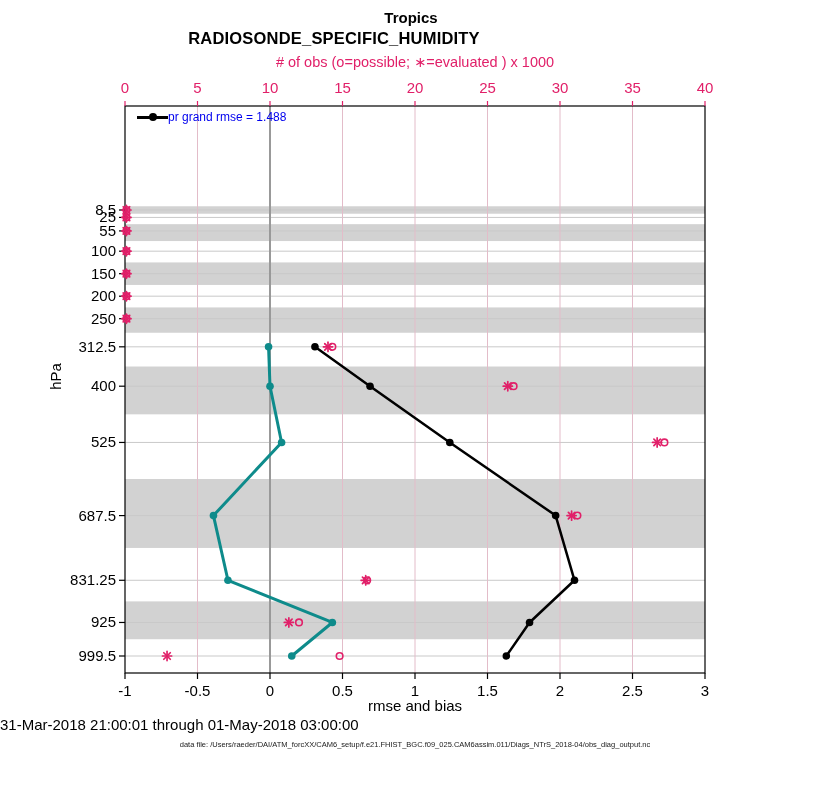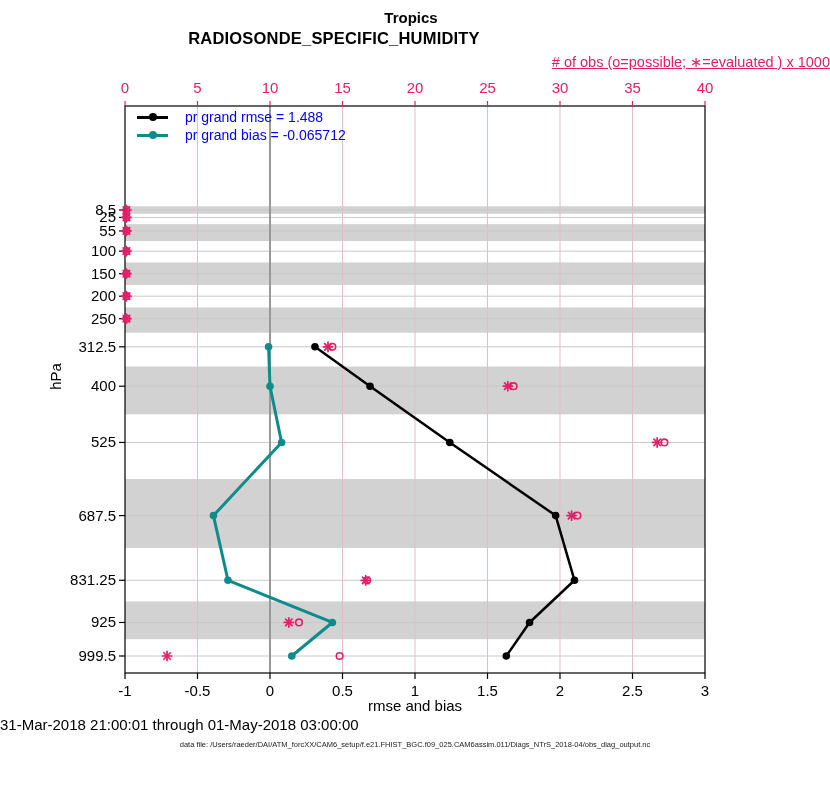--- a/index.html
+++ b/index.html
@@ -4,36 +4,36 @@
 <style>
   html,body { margin:0; padding:0; background:#ffffff; }
   #fig {
     position:relative; width:830px; height:800px; background:#ffffff;
     font-family:"Liberation Sans", sans-serif; overflow:hidden;
   }
   #plot { position:absolute; left:0; top:0; }
   .txt { position:absolute; white-space:nowrap; }
   .title1 { left:0; top:9px;  width:822px; text-align:center; font-size:15px; font-weight:bold; color:#000; }
   .title2 { left:0; top:29px; width:668px; text-align:center; font-size:16.5px; font-weight:bold; color:#000; letter-spacing:0.2px; }
-  .title3 { left:0; top:54px; width:830px; text-align:right; font-size:14.5px; color:#e12069;text-decoration:underline; }
+  .title3 { left:0; top:54px; width:830px; text-align:center; font-size:14.5px; color:#e12069; }
   .xlabel { left:0; top:697px; width:830px; text-align:center; font-size:15px; color:#000; }
   .daterange { left:0; top:716px; width:830px; text-align:left; font-size:15px; color:#000; }
   .datafile { left:0; top:740px; width:830px; text-align:center; font-size:7.5px; color:#1a1a1a; }
   .ylabel {
     left:20px; top:368px; width:70px; text-align:center; font-size:15px; color:#000;
     transform:rotate(-90deg); transform-origin:center center;
   }
   #legend { position:absolute; left:137px; top:108px; }
   .leg-row { display:flex; align-items:center; height:18px; }
   .leg-sample { position:relative; width:31px; height:3px; }
   .leg-sample .dot {
     position:absolute; left:50%; top:50%; width:8px; height:8px;
     border-radius:50%; transform:translate(-50%,-50%);
   }
-  .leg-text { margin-left:17px; font-size:14px; color:#0000ee; }
+  .leg-text { margin-left:0; font-size:12px; color:#0000ee; }
   svg text { font-family:"Liberation Sans", sans-serif; }
 </style>
 </head>
 <body>
 
 <div id="fig">
 
   <svg id="plot" width="830" height="800">
       <rect x="125" y="206.28708375378406" width="580" height="7.42583249243188" fill="#d2d2d2"></rect>
       <rect x="125" y="224.17658930373358" width="580" height="16.876892028254304" fill="#d2d2d2"></rect>
@@ -221,26 +221,20 @@
   <div class="txt title2">RADIOSONDE_SPECIFIC_HUMIDITY</div>
   <div class="txt title3"># of obs (o=possible; ∗=evaluated ) x 1000</div>
 
   <div id="legend">
     <div class="leg-row">
       <span class="leg-sample" id="leg-rmse-sample" style="background: rgb(0, 0, 0);">
           <span class="dot" style="background: rgb(0, 0, 0);"></span>
         </span>
       <span class="leg-text" style="color: rgb(0, 0, 238);">pr grand rmse = 1.488</span>
     </div>
-    <div class="leg-row">
-      <span class="leg-sample" id="leg-bias-sample" style="background: rgb(14, 139, 139);">
-          <span class="dot" style="background: rgb(14, 139, 139);"></span>
-        </span>
-      <span class="leg-text" style="color: rgb(0, 0, 238);">pr grand bias = -0.065712</span>
-    </div>
   </div>
 
   <div class="txt ylabel">hPa</div>
   <div class="txt xlabel">rmse and bias</div>
   <div class="txt daterange">31-Mar-2018 21:00:01 through 01-May-2018 03:00:00</div>
   <div class="txt datafile">data file: /Users/raeder/DAI/ATM_forcXX/CAM6_setup/f.e21.FHIST_BGC.f09_025.CAM6assim.011/Diags_NTrS_2018-04/obs_diag_output.nc</div>
 
 </div>
 
 </body></html>

